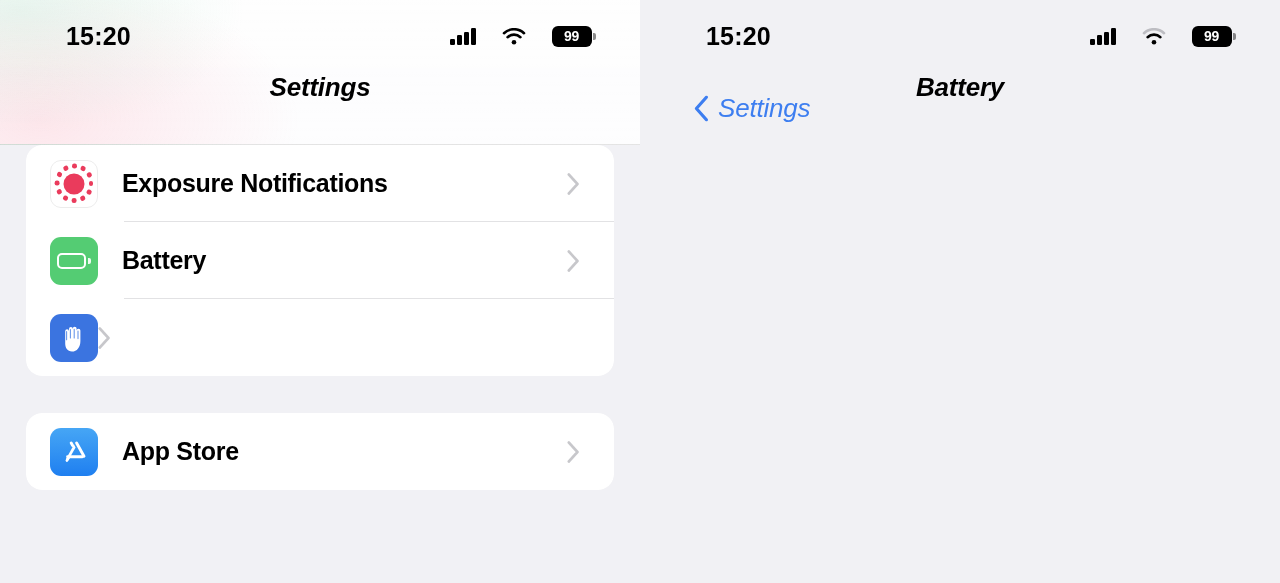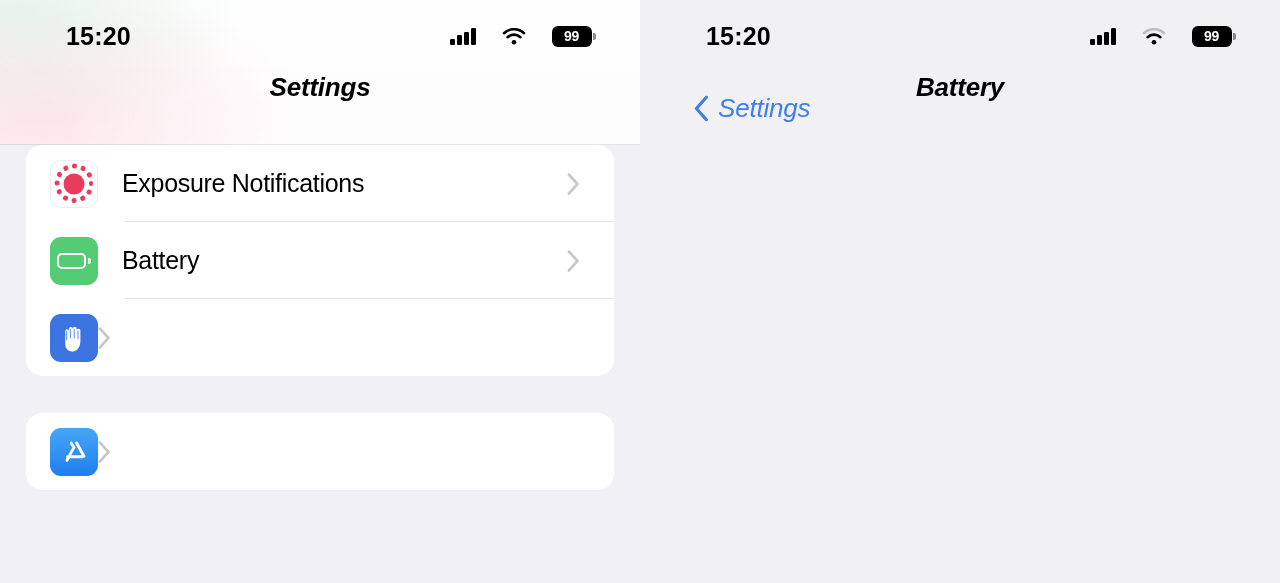--- a/index.html
+++ b/index.html
@@ -78,21 +78,21 @@
   
   .list-area { position: absolute; left: 0; top: 0; width: 640px; padding: 0; }
   .card {
     background: #ffffff; border-radius: 16px; overflow: hidden;
     box-shadow: 0 0 0.5px rgba(0,0,0,.04);
   }
   .card-left { position: absolute; left: 26px; width: 588px; }
 
   .row {
     position: relative; display: flex; align-items: center;
-    height: 77px; padding-left: 24px; padding-right: 34px; cursor: pointer;
+    height: 77px; padding-left: 24px; padding-right: 34px; cursor: pointer; font-weight: bold;
   }
   .row .sep {
     position: absolute; left: 98px; right: 0; bottom: 0; height: 1px;
     background: #e2e2e4;
   }
   .row:last-child .sep { display: none; }
   .row-label {
     flex: 1; font-size: 25px; color: #000; letter-spacing: -0.3px;
     margin-left: 24px; white-space: nowrap;
   }
@@ -202,20 +202,21 @@
         <div class="row">
           <div class="app-icon ic-appstore">
             <svg width="32" height="32" viewBox="0 0 32 32">
               <path d="M8.0 23.0 L16.0 8.6 L17.6 11.4 L11.0 23.0 Z" fill="#fff"></path>
               <path d="M24.0 23.0 L16.6 10.0 L18.2 7.2 L26.0 21.0 Z" fill="#fff" opacity="0"></path>
               <path d="M13.2 7.0 L14.6 9.5 M18.6 7.0 L26.0 20.2" stroke="#fff" stroke-width="2.9" stroke-linecap="round"></path>
               <path d="M9.6 20.8 L24.4 20.8" stroke="#fff" stroke-width="2.9" stroke-linecap="round"></path>
               <path d="M9.0 24.4 L10.6 21.6" stroke="#fff" stroke-width="2.9" stroke-linecap="round"></path>
             </svg>
           </div>
+          <span class="row-label">App Store</span>
           <svg class="chevron" viewBox="0 0 13 22">
             <path d="M1.8 1.5 L10.5 11 L1.8 20.5" fill="none" stroke="#c2c2c6" stroke-width="2.6" stroke-linecap="round" stroke-linejoin="round"></path>
           </svg>
           <div class="sep"></div>
         </div>
 
 
       </div>
     </div>
 

